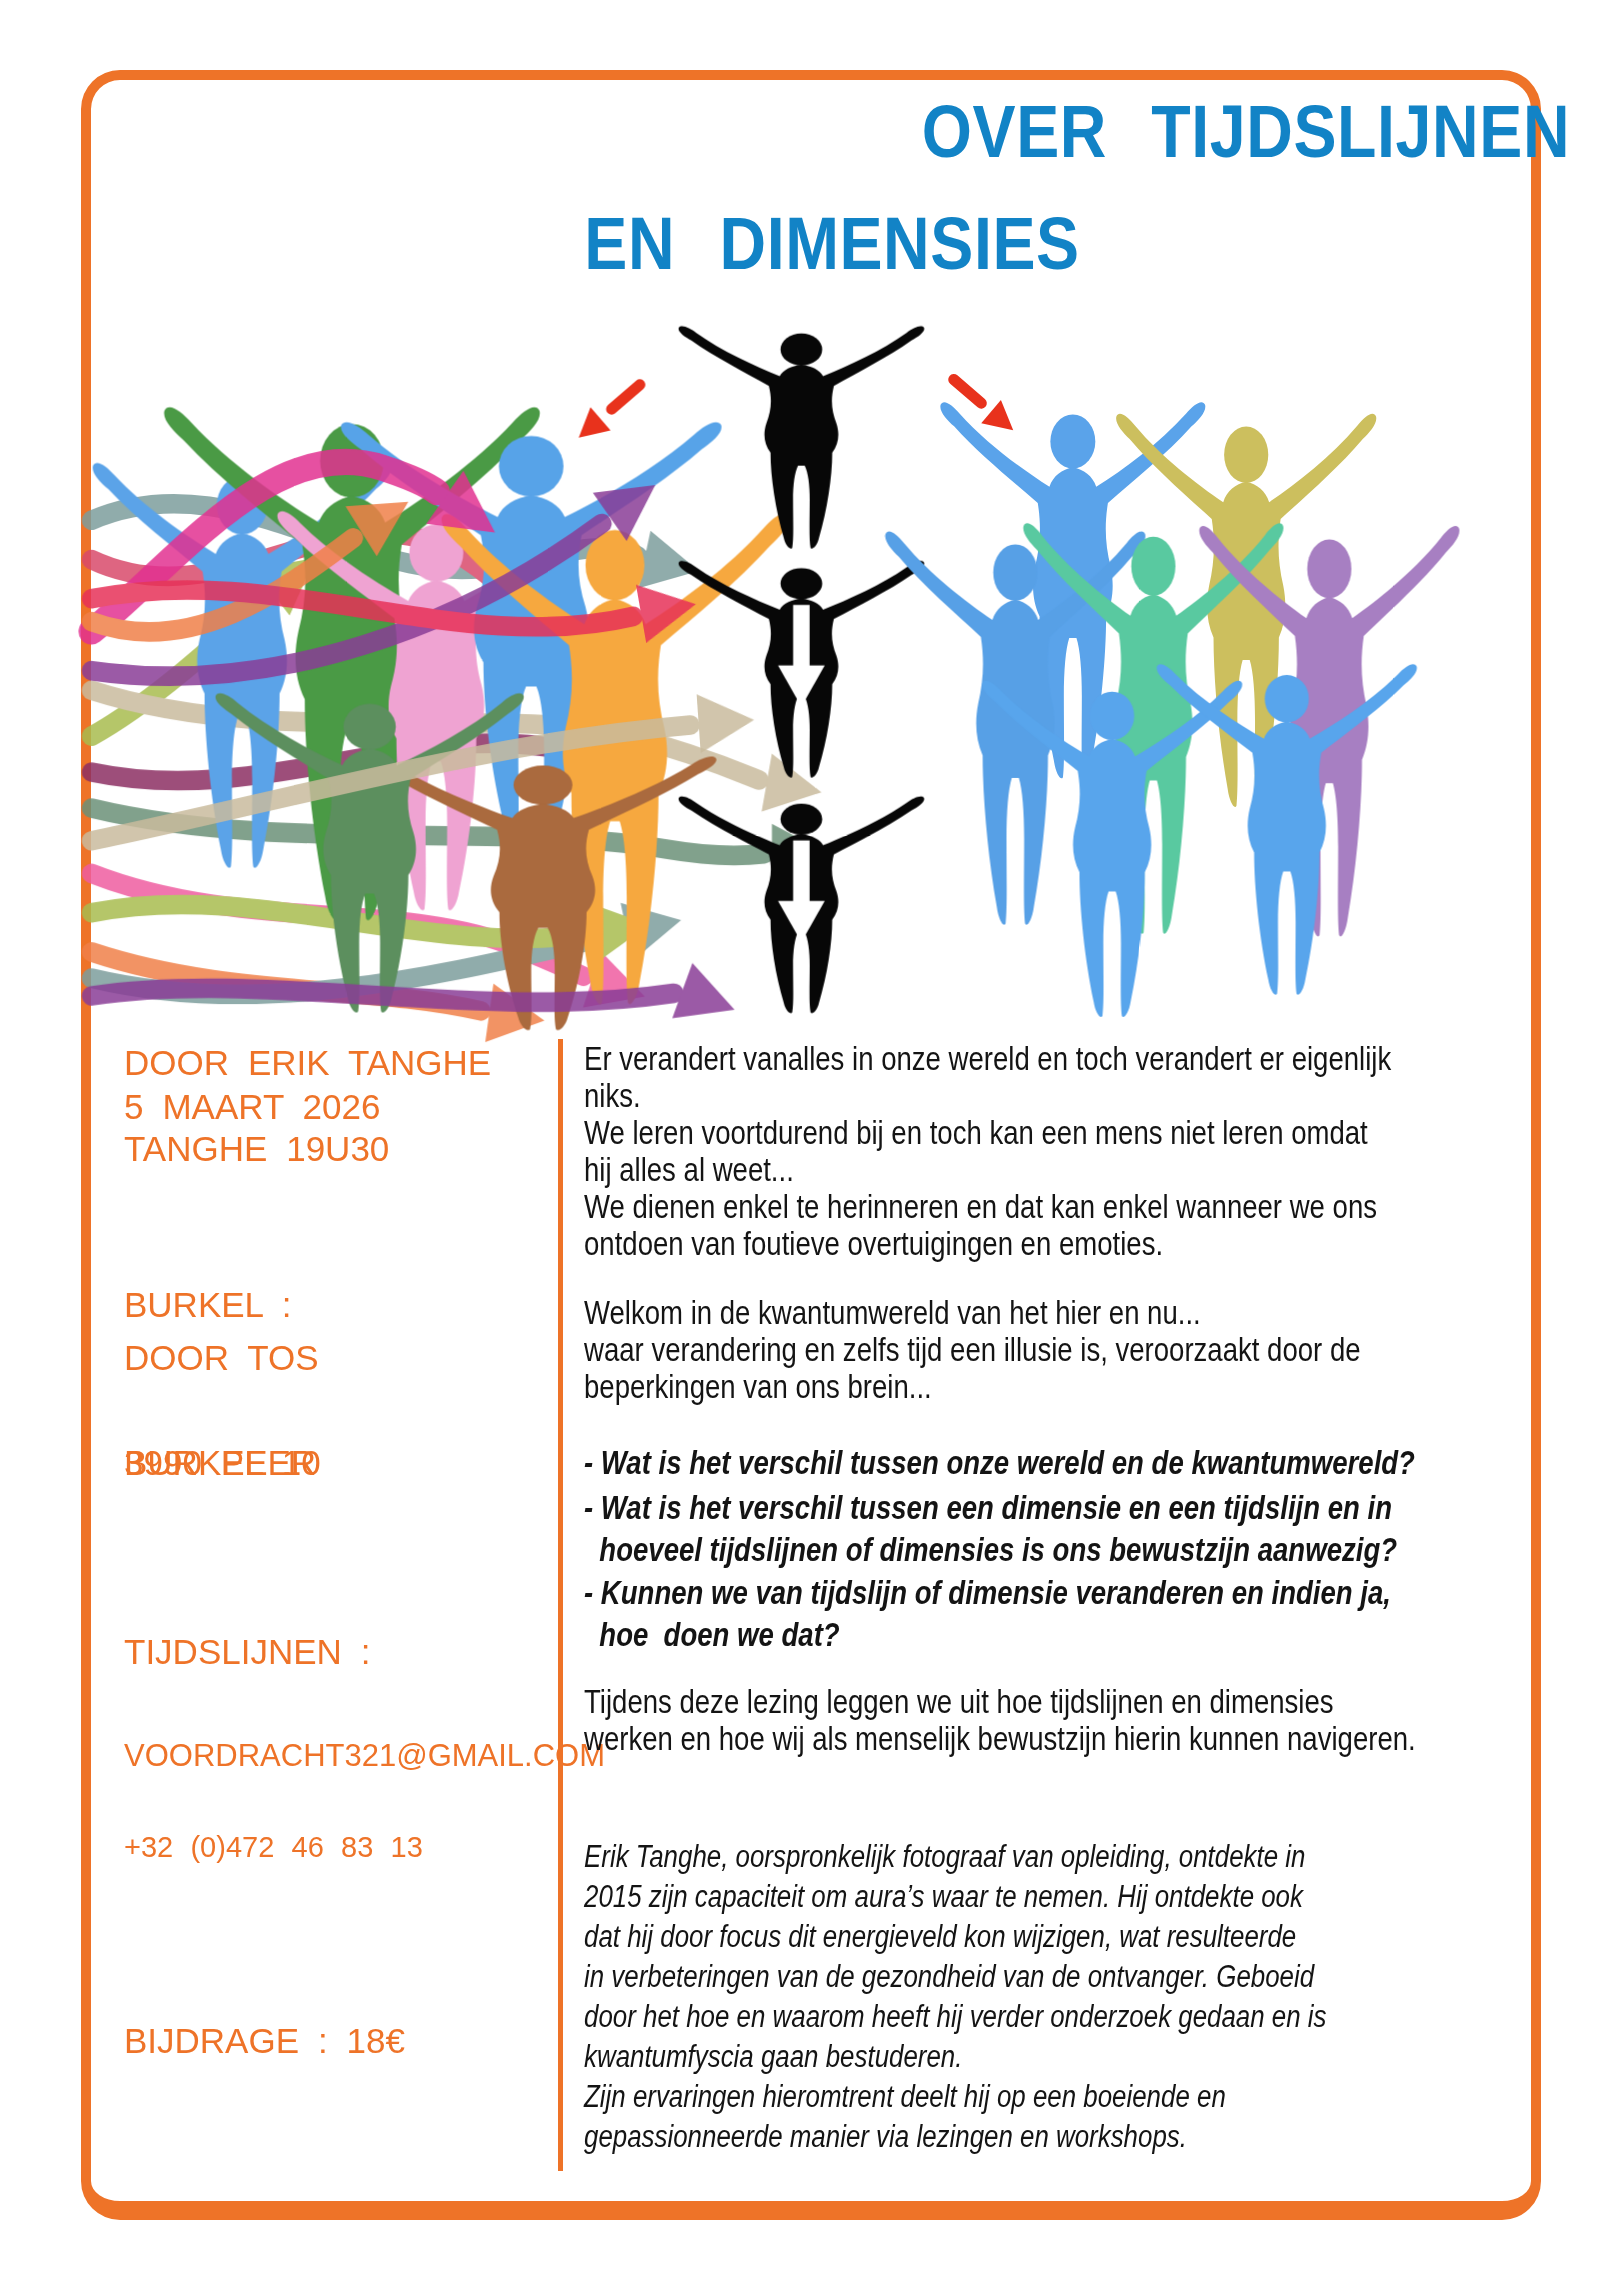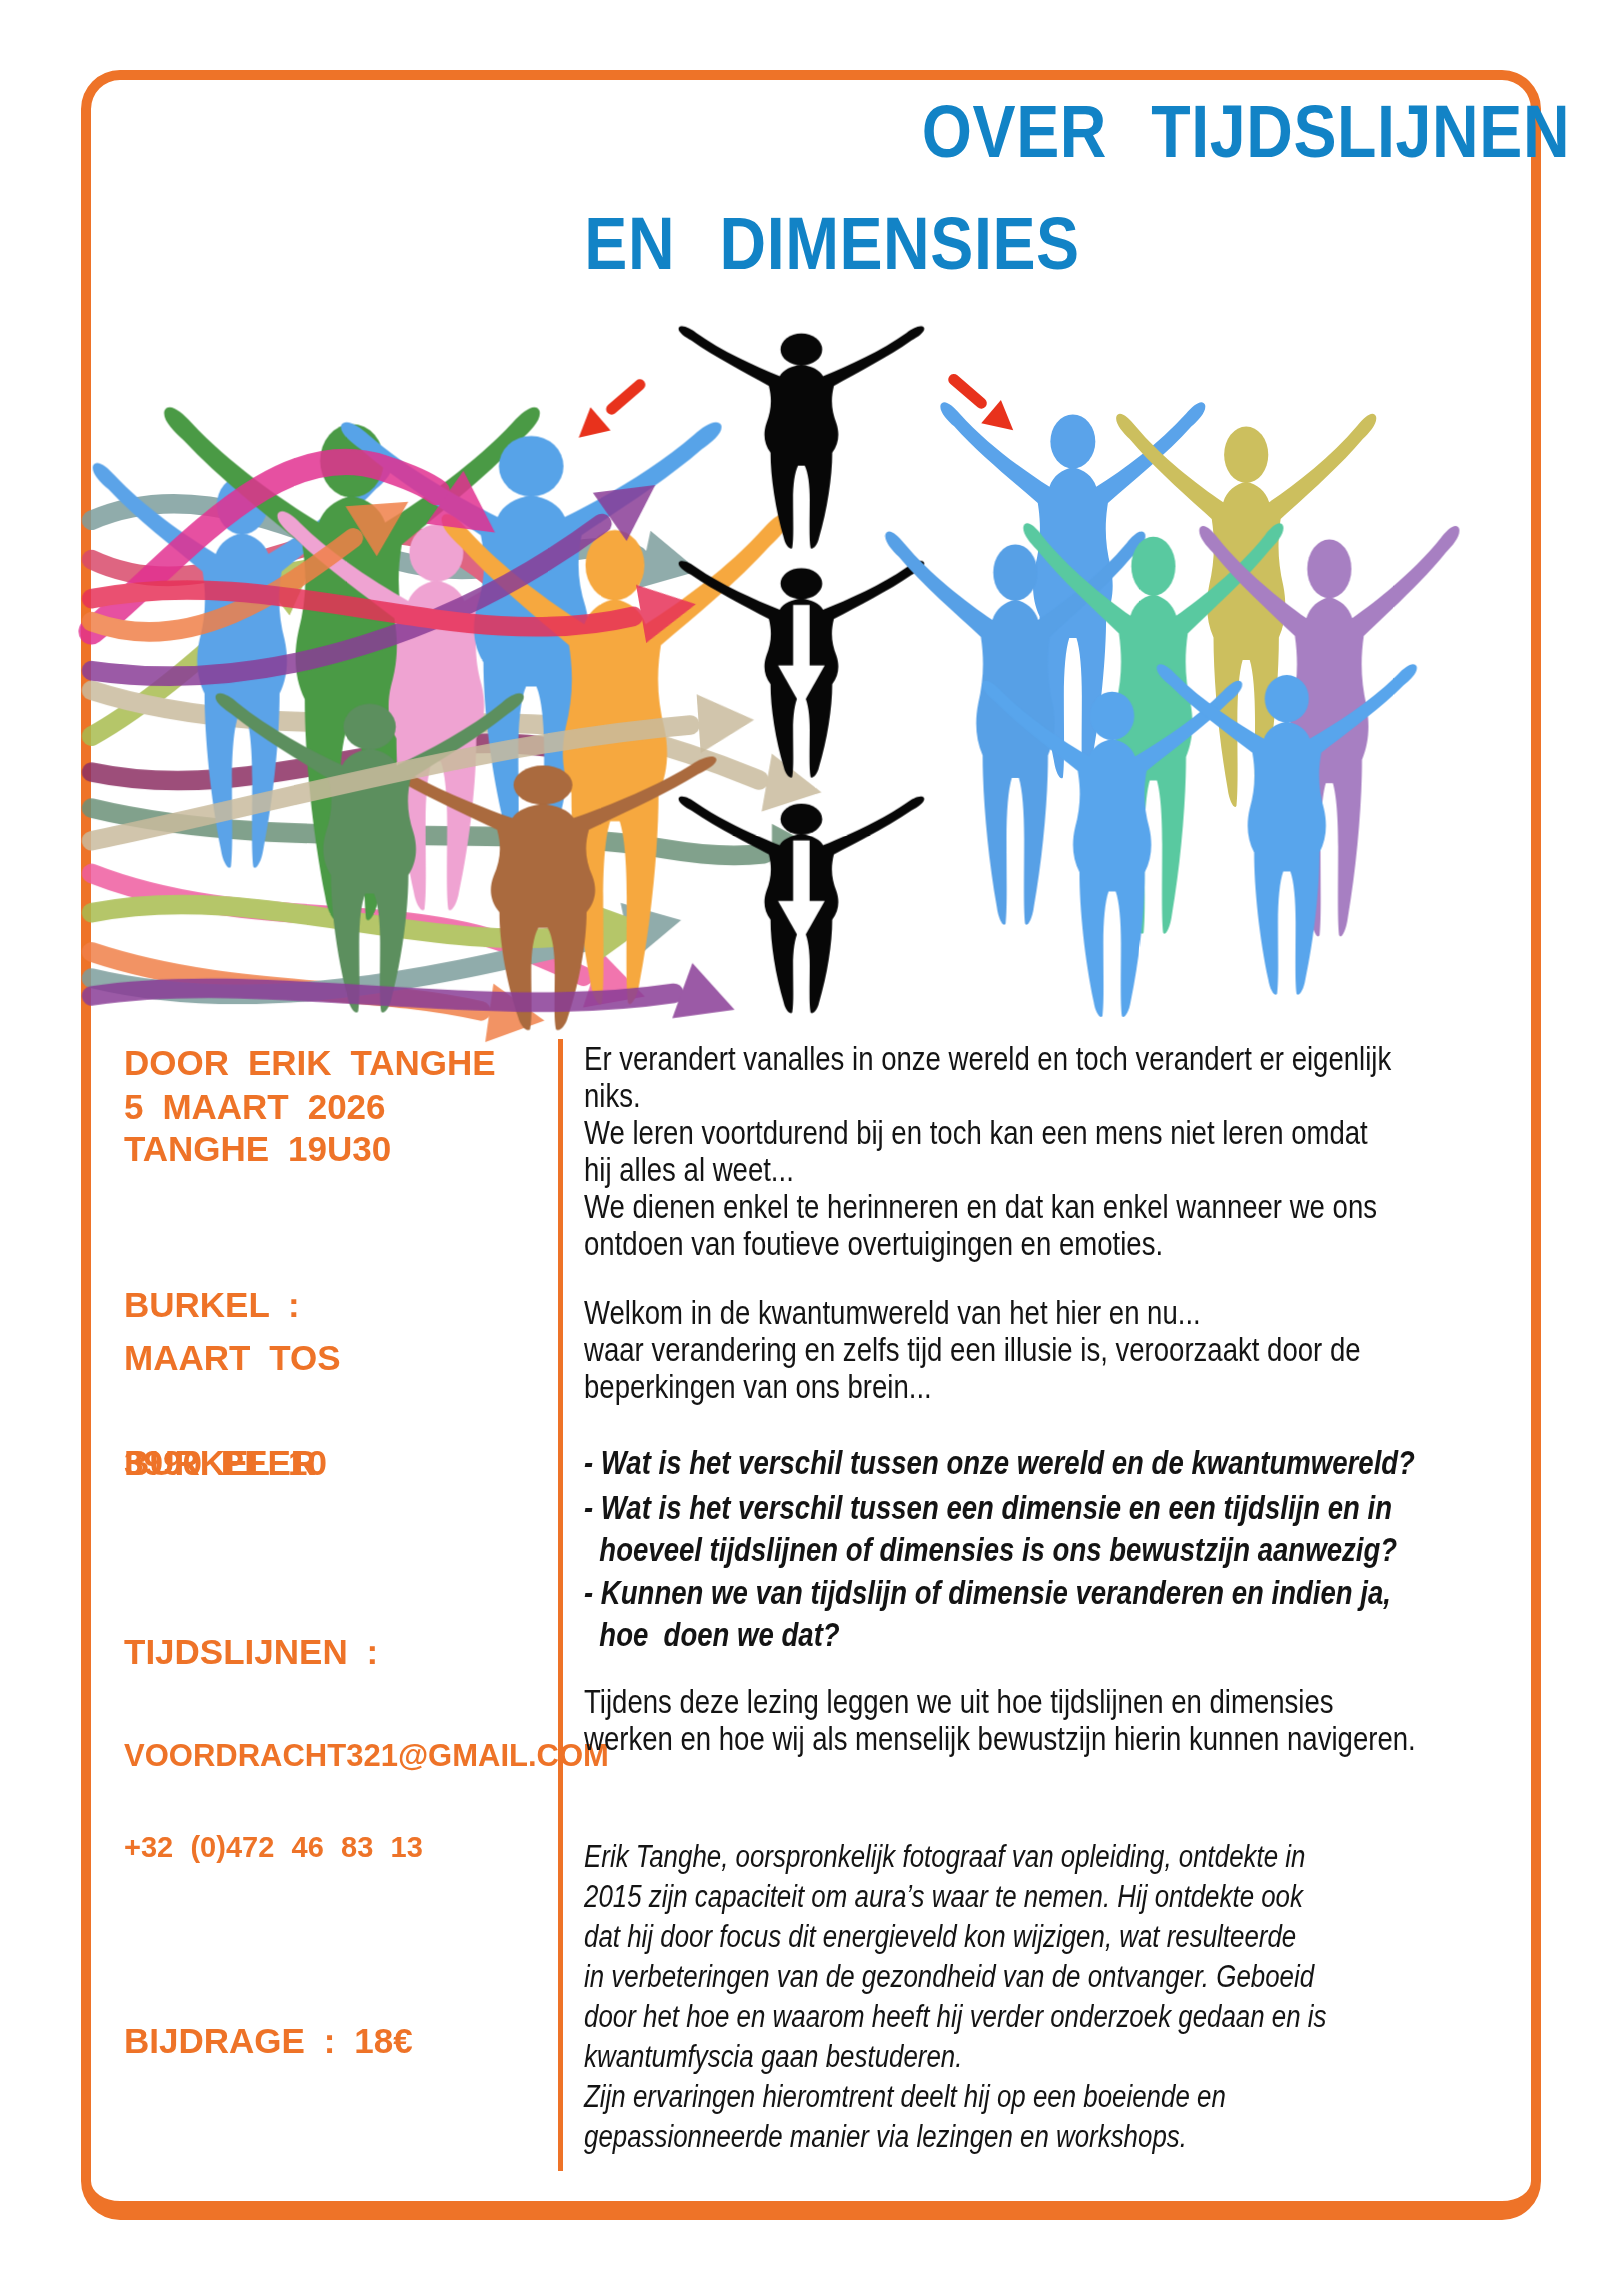--- a/index.html
+++ b/index.html
@@ -14,21 +14,21 @@
   }
   .frame{
     position:absolute;left:81px;top:70px;width:1440px;height:2121px;
     border:10.5px solid var(--orange);border-bottom-width:19.6px;border-radius:39px;
   }
   .t{position:absolute;left:0;width:1623px;text-align:center;color:var(--title_blue);font-weight:bold;white-space:nowrap;}
   .sq{display:inline-block;transform:scaleX(0.86);transform-origin:center top;letter-spacing:0.7px;word-spacing:30px;}
   .t1{top:88px;font-size:75px;text-align:right;}
   .t2{top:200px;font-size:75px;margin-left:20px;}
   .illu{position:absolute;left:0;top:0;}
-  .ol{position:absolute;left:124px;color:var(--orange);font-weight:bold;white-space:nowrap;word-spacing:9.2px;font-size:35px;line-height:1.1;}
+  .ol{position:absolute;left:124px;color:var(--orange);font-weight:normal;white-space:nowrap;word-spacing:9.2px;font-size:35px;line-height:1.1;}
   .ol.small{font-size:31px;}
   .ol.phone{font-size:29px;}
   .divider{position:absolute;left:558px;top:1039px;width:5.2px;height:1132px;background:var(--orange);}
   .rb{position:absolute;left:584px;width:1165px;color:var(--text_black);}
   .cond{transform:scaleX(0.835);transform-origin:left top;}
   .bodytxt{font-size:33px;line-height:37px;white-space:pre-line;}
   .q{font-size:33px;line-height:42px;font-weight:bold;font-style:italic;white-space:pre-wrap;}
   .bio{font-size:31px;line-height:40px;font-style:italic;white-space:pre-line;}
 </style>
 </head>
@@ -123,21 +123,21 @@
     <use href="#ah" transform="translate(918,640) rotate(139) scale(0.52)" fill="#e8321c"></use>
     <path fill="none" stroke-linecap="round" stroke-width="17" d="M1458,580 L1500,616" stroke="#e8321c"></path>
     <use href="#ah" transform="translate(1515,629) rotate(40) scale(0.52)" fill="#e8321c"></use>
   </g>
 </svg>
 
 <div class="ol" style="top:1044px">DOOR ERIK TANGHE</div>
 <div class="ol" style="top:1088px">5 MAART 2026</div>
 <div class="ol" style="top:1130px">TANGHE 19U30</div>
 <div class="ol" style="top:1286px">BURKEL :</div>
-<div class="ol" style="top:1339px">MAART TOS</div>
+<div class="ol" style="top:1339px">DOOR TOS</div>
 <div class="ol" style="top:1444px">BURKEL 10</div>
 <div class="ol" style="top:1444px">3990 PEER</div>
 <div class="ol" style="top:1633px">TIJDSLIJNEN :</div>
 <div class="ol small" style="top:1739px">VOORDRACHT321@GMAIL.COM</div>
 <div class="ol phone" style="top:1832px">+32 (0)472 46 83 13</div>
 <div class="ol" style="top:2022px">BIJDRAGE : 18€</div>
 
 <div class="divider"></div>
 
 <div class="rb" style="top:1040px">

